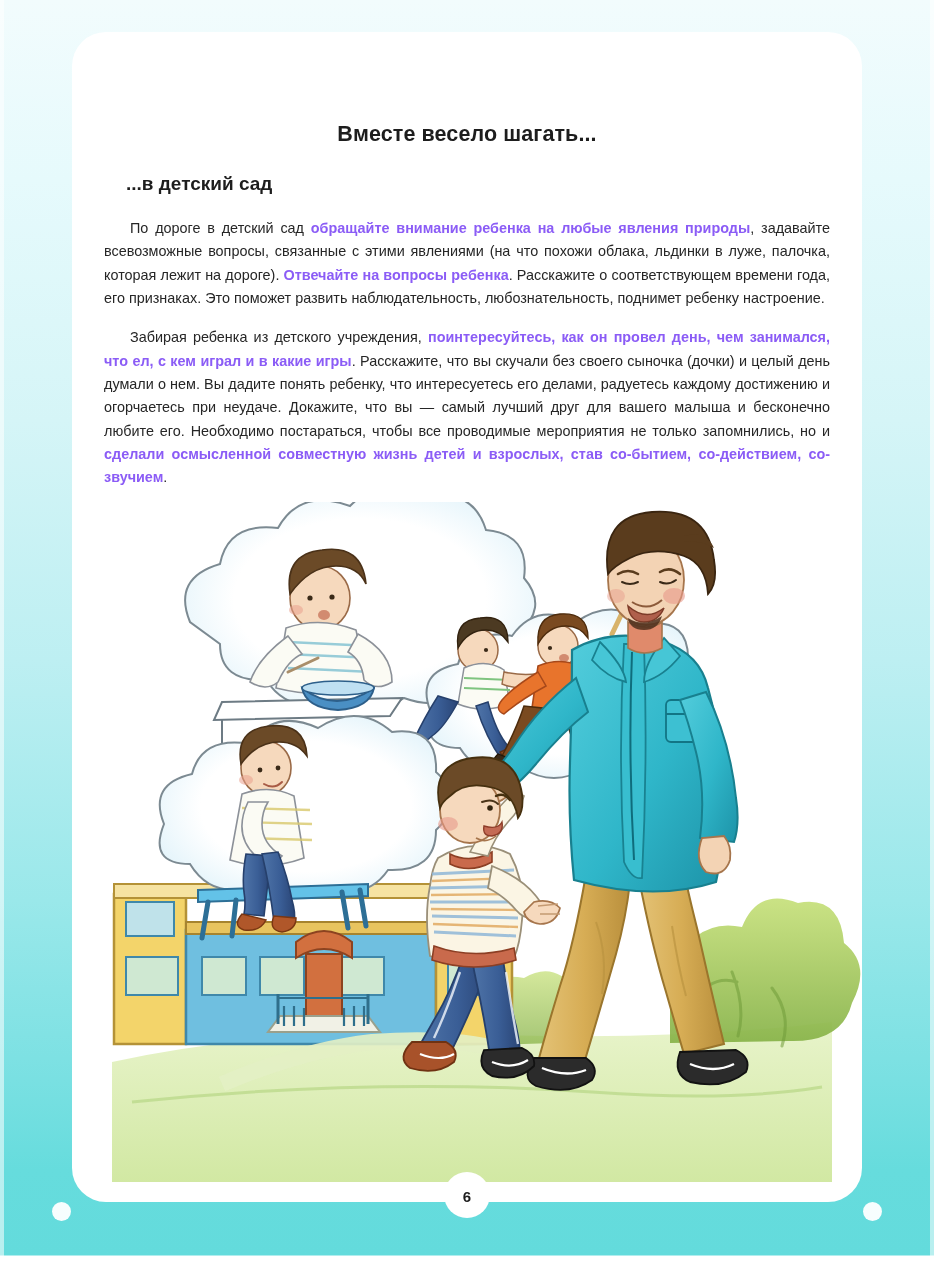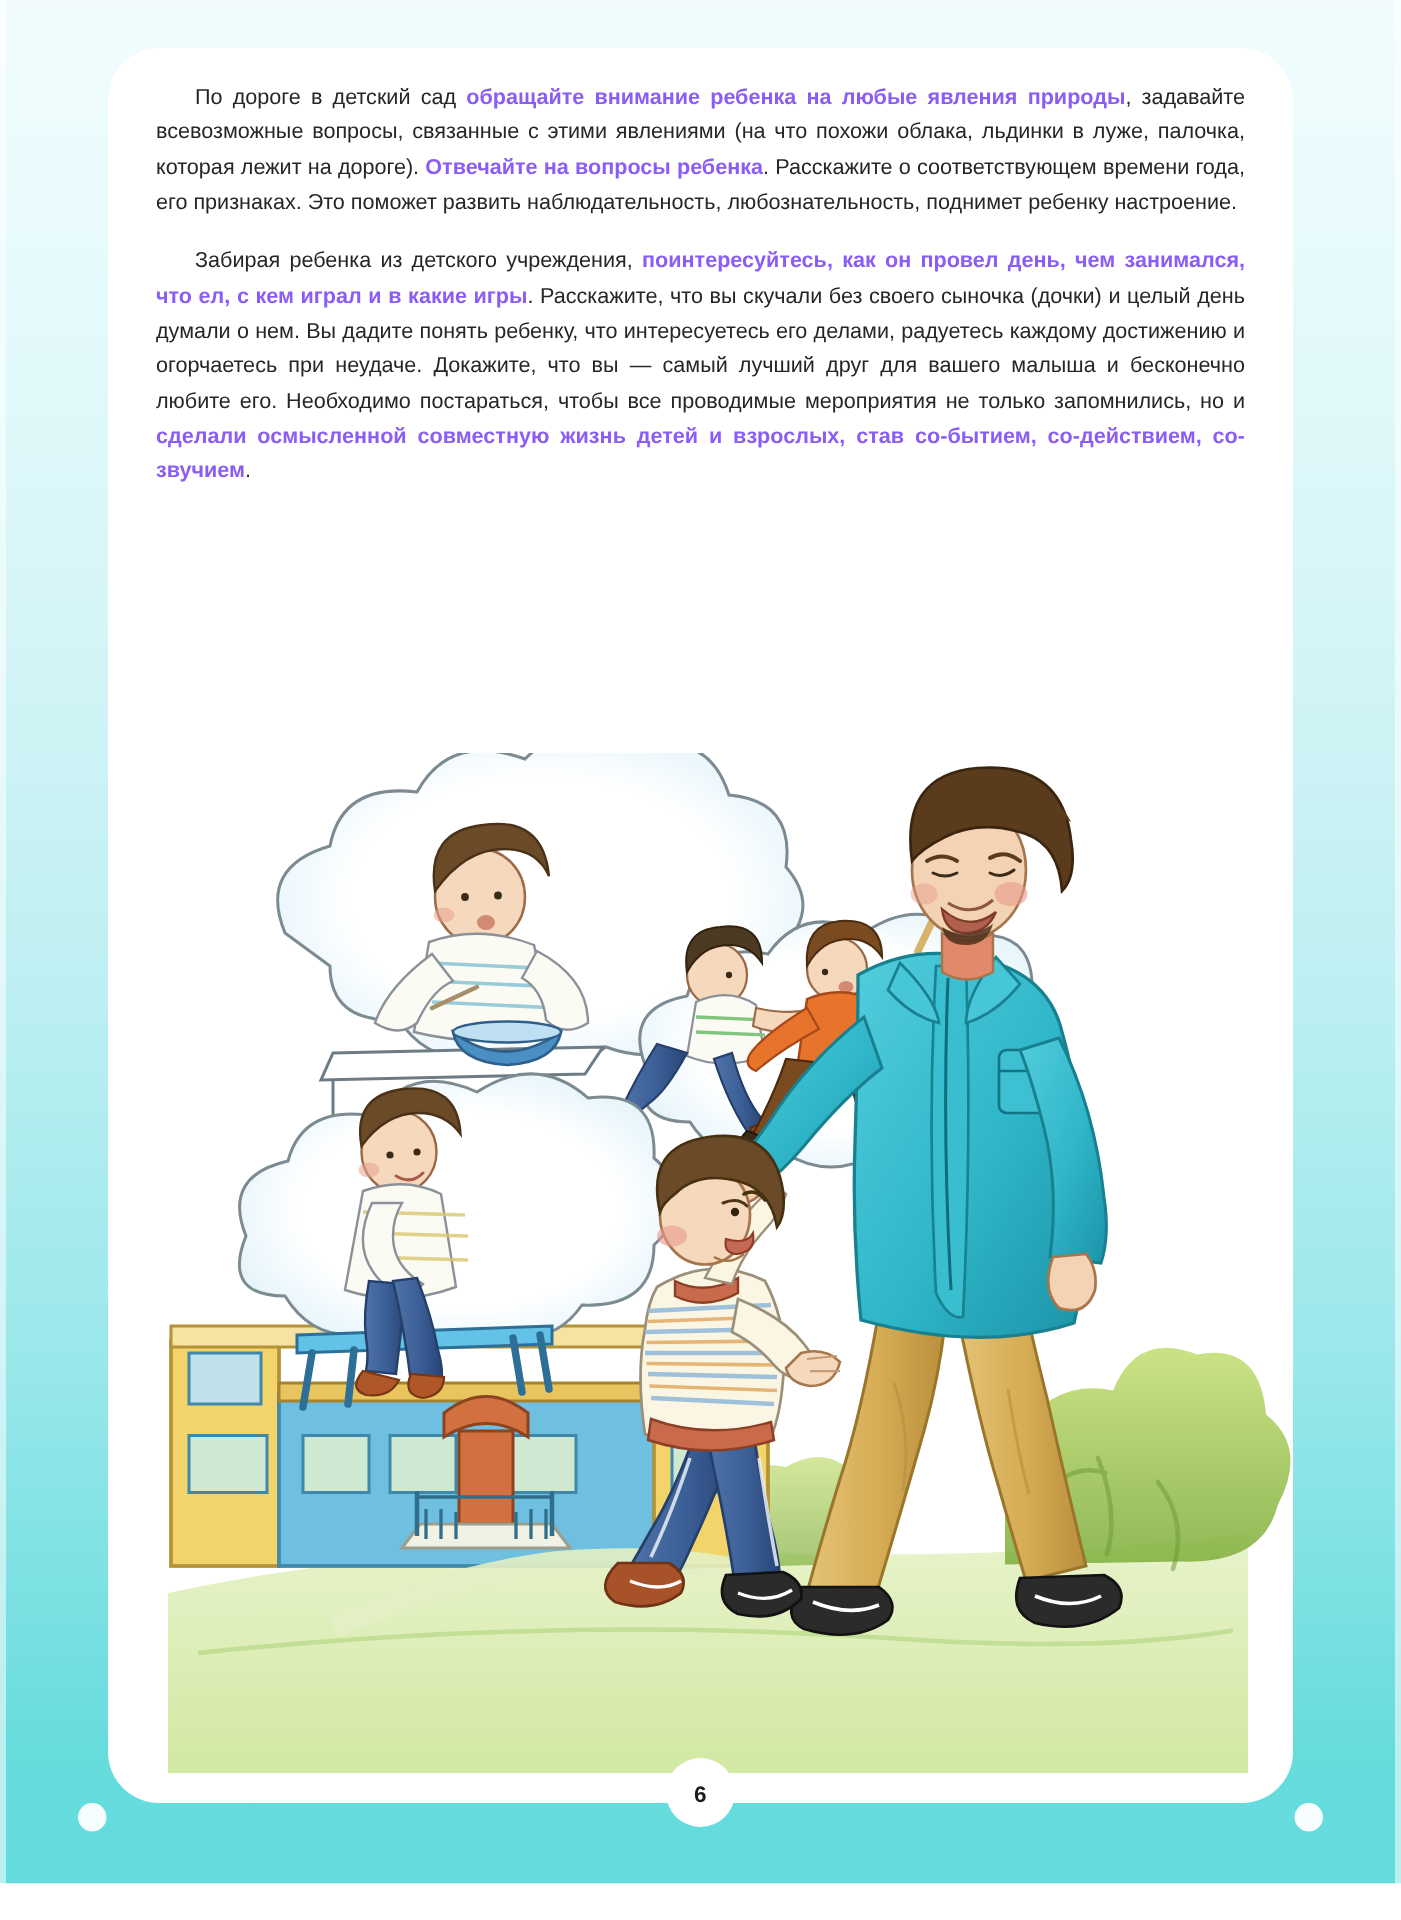--- a/index.html
+++ b/index.html
@@ -144,21 +144,23 @@
   .illustration svg { display: block; width: 100%; height: 100%; }
 </style>
 </head>
 <body>
 
 <div class="page">
 
   <div class="card">
     <div class="content">
 
-
+      <h1 class="doc-title">Вместе весело шагать...</h1>
+
+      <h2 class="doc-subtitle">...в детский сад</h2>
 
       <p class="body-text"><span>По дороге в детский сад </span><b>обращайте внимание ребенка на любые явления природы</b><span>, задавайте всевозможные вопросы, связанные с этими явлениями (на что похожи облака, льдинки в луже, палочка, которая лежит на дороге). </span><b>Отвечайте на вопросы ребенка</b><span>. Расскажите о соответствующем времени года, его признаках. Это поможет развить наблюдательность, любознательность, поднимет ребенку настроение.</span></p>
       <p class="body-text"><span>Забирая ребенка из детского учреждения, </span><b>поинтересуйтесь, как он провел день, чем занимался, что ел, с кем играл и в какие игры</b><span>. Расскажите, что вы скучали без своего сыночка (дочки) и целый день думали о нем. Вы дадите понять ребенку, что интересуетесь его делами, радуетесь каждому достижению и огорчаетесь при неудаче. Докажите, что вы — самый лучший друг для вашего малыша и бесконечно любите его. Необходимо постараться, чтобы все проводимые мероприятия не только запомнились, но и </span><b>сделали осмысленной совместную жизнь детей и взрослых, став со-бытием, со-действием, со-звучием</b><span>.</span></p>
 
     </div>
 
     <div class="illustration">
       <svg viewBox="0 0 790 700" xmlns="http://www.w3.org/2000/svg" role="img">
         <defs>
           <linearGradient id="gGround" x1="0" y1="0" x2="0" y2="1">

